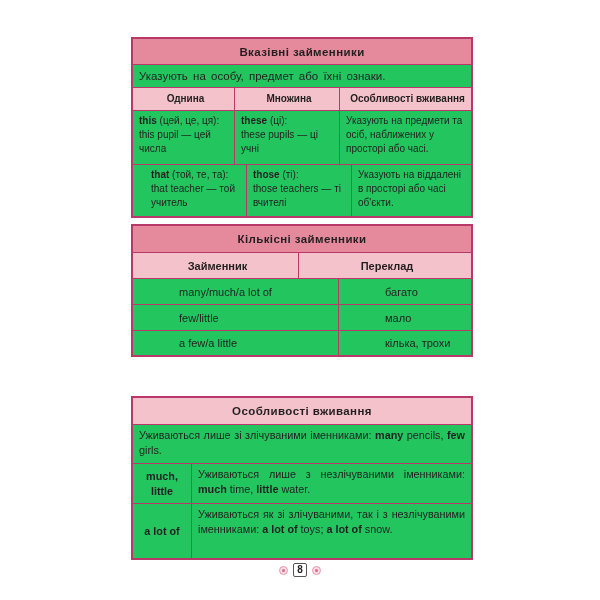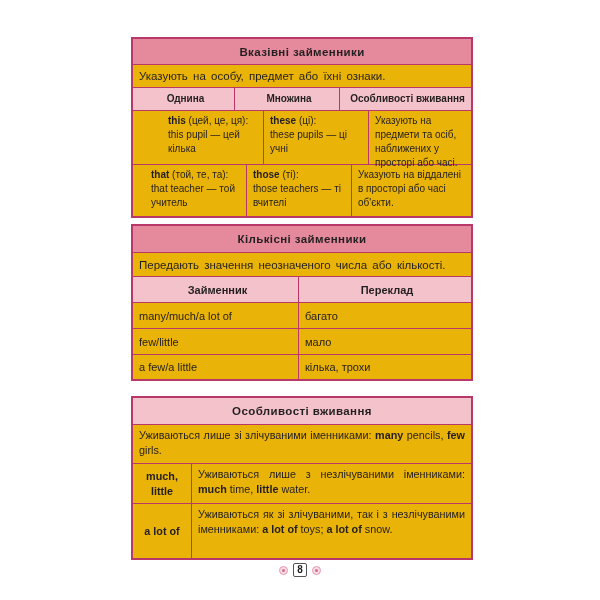--- a/index.html
+++ b/index.html
@@ -1,27 +1,27 @@
 <!DOCTYPE html>
 <html><head>
 <meta charset="utf-8">
 <style>
   html, body { margin:0; padding:0; }
   body { width:600px; height:600px; background:#ffffff; position:relative; overflow:hidden;
          font-family:"Liberation Sans", "DejaVu Sans", sans-serif; color:#231f20; }
-  .tbl { position:absolute; left:131px; width:342px; border:2px solid #b8386a; box-sizing:border-box; background:#eab308; }
+  .tbl { position:absolute; left:131px; width:342px; border:2px solid #b8386a; box-sizing:border-box; background:#22c55e; }
   .hdr { background:#e58a9c; color:#231f20; font-weight:bold; font-size:11.5px; text-align:center;
          border-bottom:1.5px solid #b8386a; display:flex; align-items:center; justify-content:center; letter-spacing:0.4px; }
   .desc { font-size:11.5px; padding:0 6px; display:flex; align-items:center; border-bottom:1.5px solid #b8386a; word-spacing:2px; }
   .row { display:flex; border-bottom:1.5px solid #b8386a; }
   .row:last-child { border-bottom:none; }
   .cell { box-sizing:border-box; border-right:1.5px solid #b8386a; font-size:10px; line-height:14px; padding:3px 6px; }
   .cell:last-child { border-right:none; }
   .colhdr { background:#f4c2cb; font-weight:bold; text-align:center; display:flex; align-items:center; justify-content:center; font-size:10px;padding-left:10px; }
-  .vc { display:flex; align-items:center; }
+  .vc { display:flex; align-items:center;margin-left:40px; }
   b { font-weight:bold; }
   .t2 .cell { font-size:11px; }
   .t3 .cell { font-size:10.8px; line-height:15px; }
   .t3 .c1 { width:59px; font-weight:bold; text-align:center; display:flex; align-items:center; justify-content:center; }
   .t3 .c2 { flex:1; text-align:justify; }
   .pager { position:absolute; top:563px; left:0; width:600px; display:flex; justify-content:center; align-items:center; gap:5px; }
   .pg-orn { width:9px; height:9px; border-radius:50%; border:1px solid #e29ab0; background:#f9dce4; box-sizing:border-box; position:relative; }
   .pg-orn::after { content:""; position:absolute; left:2px; top:2px; width:3px; height:3px; border-radius:50%; background:#d56a8a; }
   .pg-num { border:1px solid #555; border-radius:2px; font-weight:bold; font-size:10px; padding:0 3px; line-height:12px; }
 </style>
@@ -29,24 +29,24 @@
 <body>
 
 <div class="tbl t1" style="top:37px;">
   <div class="hdr" style="height:25px;">Вказівні займенники</div>
   <div class="desc" style="height:22px;">Указують на особу, предмет або їхні ознаки.</div>
   <div class="row" style="height:22px;">
     <div class="cell colhdr" style="width:102px;">Однина</div>
     <div class="cell colhdr" style="width:105px;">Множина</div>
     <div class="cell colhdr" style="flex:1;">Особливості вживання</div>
   </div>
-  <div class="row" style="height:53px;padding-left:29px;">
+  <div class="row" style="height:53px;">
     <div class="cell" style="width:102px;">
       <b>this</b><span> (цей, це, ця):</span><br>
-      <span>this pupil — цей кілька</span>
+      <span>this pupil — цей числа</span>
     </div>
     <div class="cell" style="width:105px;">
       <b>these</b><span> (ці):</span><br>
       <span>these pupils — ці учні</span>
     </div>
     <div class="cell" style="flex:1;">Указують на предмети та осіб, наближених у просторі або часі.</div>
   </div>
   <div class="row" style="height:51px;">
     <div class="cell" style="width:102px;margin-left:12px;">
       <b>that</b><span> (той, те, та):</span><br>
@@ -55,21 +55,20 @@
     <div class="cell" style="width:105px;">
       <b>those</b><span> (ті):</span><br>
       <span>those teachers — ті вчителі</span>
     </div>
     <div class="cell" style="flex:1;">Указують на віддалені в просторі або часі об'єкти.</div>
   </div>
 </div>
 
 <div class="tbl t2" style="top:224px;">
   <div class="hdr" style="height:26px;">Кількісні займенники</div>
-  <div class="desc" style="height:23px;">Передають значення неозначеного числа або кількості.</div>
   <div class="row" style="height:25px;">
     <div class="cell colhdr" style="width:166px;">Займенник</div>
     <div class="cell colhdr" style="flex:1;">Переклад</div>
   </div>
   <div class="row" style="height:25px;">
     <div class="cell vc" style="width:166px;">many/much/a lot of</div>
     <div class="cell vc" style="flex:1;">багато</div>
   </div>
   <div class="row" style="height:25px;">
     <div class="cell vc" style="width:166px;">few/little</div>

